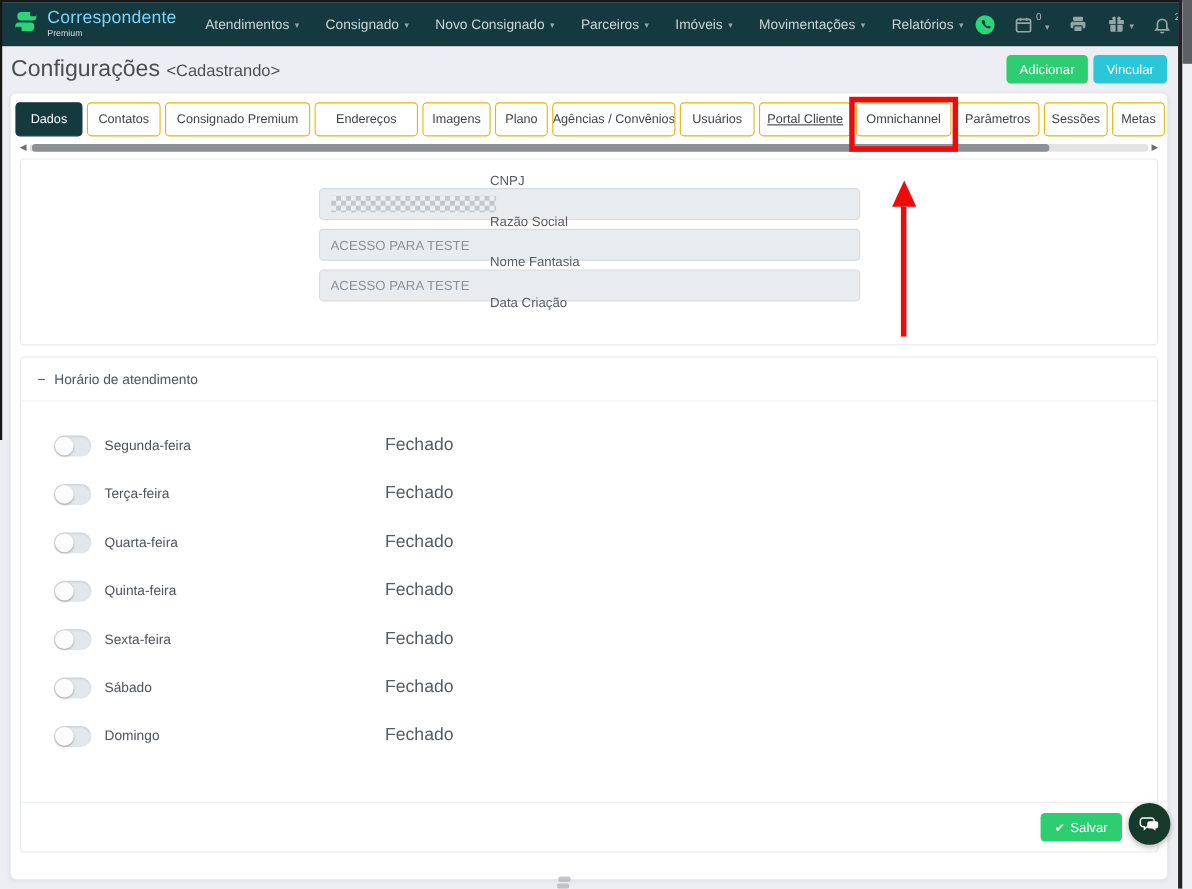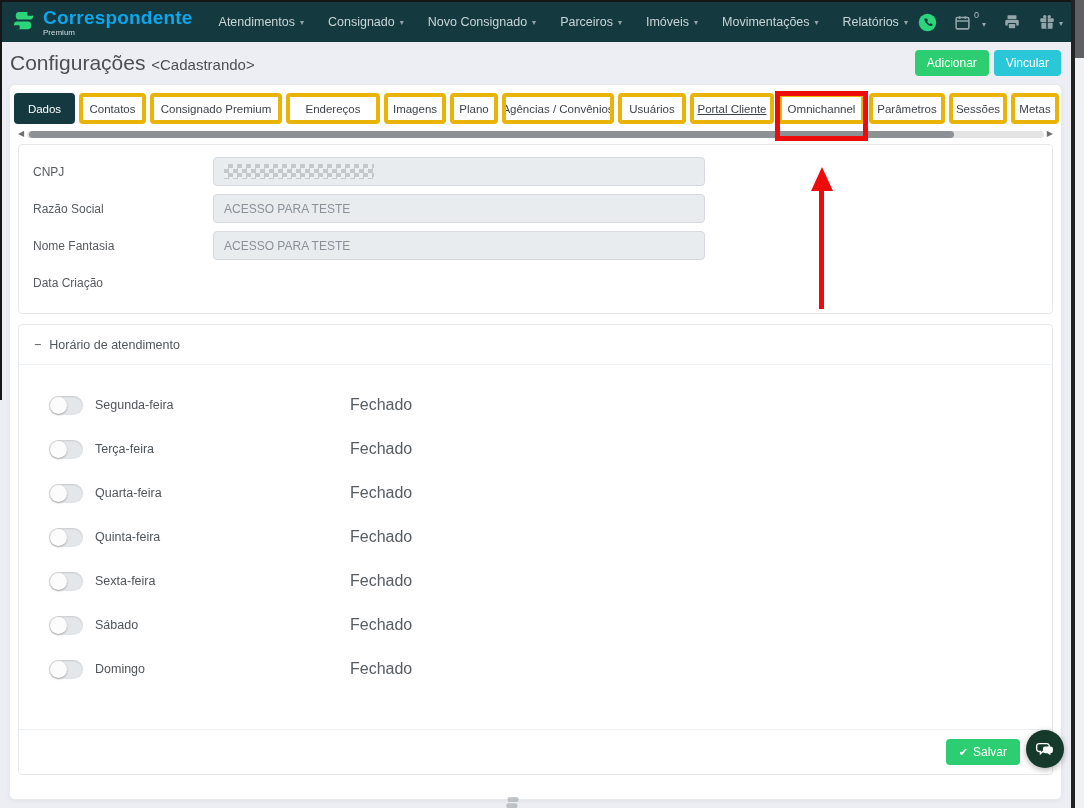--- a/index.html
+++ b/index.html
@@ -13,21 +13,21 @@
   .frame-right  { position:absolute; top:0; left:1071px; width:4px; height:808px; background:#222; z-index:50;}
   .vscroll      { position:absolute; top:0; left:1075px; width:9px; height:808px; background:#f0f1f4; z-index:51;}
   .vscroll-thumb{ position:absolute; top:0; left:0; width:9px; height:58px; background:#5c6065; }
 
   .wrapper { position:absolute; top:2px; left:0; width:1071px; height:806px; }
 
   
   .navbar { height:40px; background:#143a40; display:flex; align-items:center; padding:0 12px; }
   .brand { display:flex; align-items:center; gap:8px; margin-right:26px; cursor:pointer; }
   .brand-text { line-height:1; }
-  .brand-title { color:#0ea5e9; font-size:19px; font-weight:bold; letter-spacing:.2px; }
+  .brand-title { color:#7dd3fc; font-size:16px; font-weight:normal; letter-spacing:.2px; }
   .brand-sub { color:#d2dcdd; font-size:8px; margin-top:2px; }
   .nav-menu { display:flex; align-items:center; gap:24px; flex:1; }
   .nav-item { color:#c9d4d6; font-size:12.5px; cursor:pointer; white-space:nowrap; display:flex; align-items:center; gap:5px;}
   .nav-item .caret, .navi .caret { color:#93a5a8; font-size:8px; }
   .nav-icons { display:flex; align-items:center; gap:17px; margin-left:10px; }
   .navi { display:flex; align-items:flex-start; gap:3px; cursor:pointer; position:relative; }
   .navi svg { display:block; }
   .badge-sup { color:#aebcbe; font-size:9px; line-height:1; margin-top:-3px; }
   .navi .caret { margin-top:6px; }
 
@@ -41,21 +41,21 @@
   .btn-add { background:#2dce71; }
   .btn-link { background:#29c7d8; }
 
   
   .card { margin:0 9px; background:#fff; border:1px solid #e8eaec; border-radius:6px;
           box-shadow:0 1px 4px rgba(0,0,0,.05); padding:8px 4px 0; overflow:hidden; }
 
   
   .tabs-row { display:flex; gap:4px; height:31px; }
   .tab { flex:none; display:flex; align-items:center; justify-content:center;
-         border:4px solid #eab308; border-radius:4px; background:#fff; color:#3e434a;
+         border:1px solid #eab308; border-radius:4px; background:#fff; color:#3e434a;
          font-size:11.5px; font-weight:500; white-space:nowrap; overflow:hidden; cursor:pointer; }
   .tab:nth-child(1){width:61px;}  .tab:nth-child(2){width:67px;}  .tab:nth-child(3){width:132px;}
   .tab:nth-child(4){width:94px;}  .tab:nth-child(5){width:62px;}  .tab:nth-child(6){width:48px;}
   .tab:nth-child(7){width:112px;} .tab:nth-child(8){width:68px;}  .tab:nth-child(9){width:84px;text-decoration:underline;}
   .tab:nth-child(10){width:87px;} .tab:nth-child(11){width:76px;} .tab:nth-child(12){width:58px;}
   .tab:nth-child(13){width:48px;} .tab:nth-child(14){width:60px;}
   .tab.active { background:#143a40; border-color:#143a40; color:#fff; }
   .tab.highlight { position:relative; overflow:visible; }
 
   
@@ -69,21 +69,21 @@
 
   
   .hscroll { margin:6px 4px; height:8px; display:flex; align-items:center; gap:3px; }
   .hs-arrow { font-size:8px; color:#6f6f6f; line-height:1; cursor:pointer; }
   .hs-track { flex:1; height:7px; background:#e3e3e3; border-radius:4px; position:relative; cursor:pointer;}
   .hs-thumb { position:absolute; left:2px; top:0; width:91%; height:7px; background:#8d9094; border-radius:4px; cursor:pointer;}
 
   
   .panel { margin:0 4px; border:1px solid #e6e9eb; border-radius:4px; background:#fff; }
   .panel-form { padding:12px 14px 8px; }
-  .form-row { display:flex; align-items:center; height:29px; margin-bottom:8px; }
+  .form-row { display:flex; align-items:center; height:29px; margin-bottom:8px;flex-direction:column; }
   .form-label { width:180px; font-size:12px; color:#565b60; }
   .input-wrap { width:492px; display:flex; }
   .input { flex:1; height:29px; background:#e9ecef; border:1px solid #d6dade; border-radius:4px;
            font-size:12px; color:#8a9199; padding:0 10px; font-family:inherit; display:flex; align-items:center;}
   input.input { width:100%; }
   .mosaic { width:150px; height:15px; filter:blur(.6px);
             background:repeating-conic-gradient(#c3c8cd 0% 25%, #eceef0 0% 50%);
             background-size:9px 9px; }
   .addon { width:30px; height:29px; border:1px solid #d6dade; border-left:none; border-radius:0 4px 4px 0;
            background:#e9ecef; display:flex; align-items:center; justify-content:center; cursor:pointer; }

